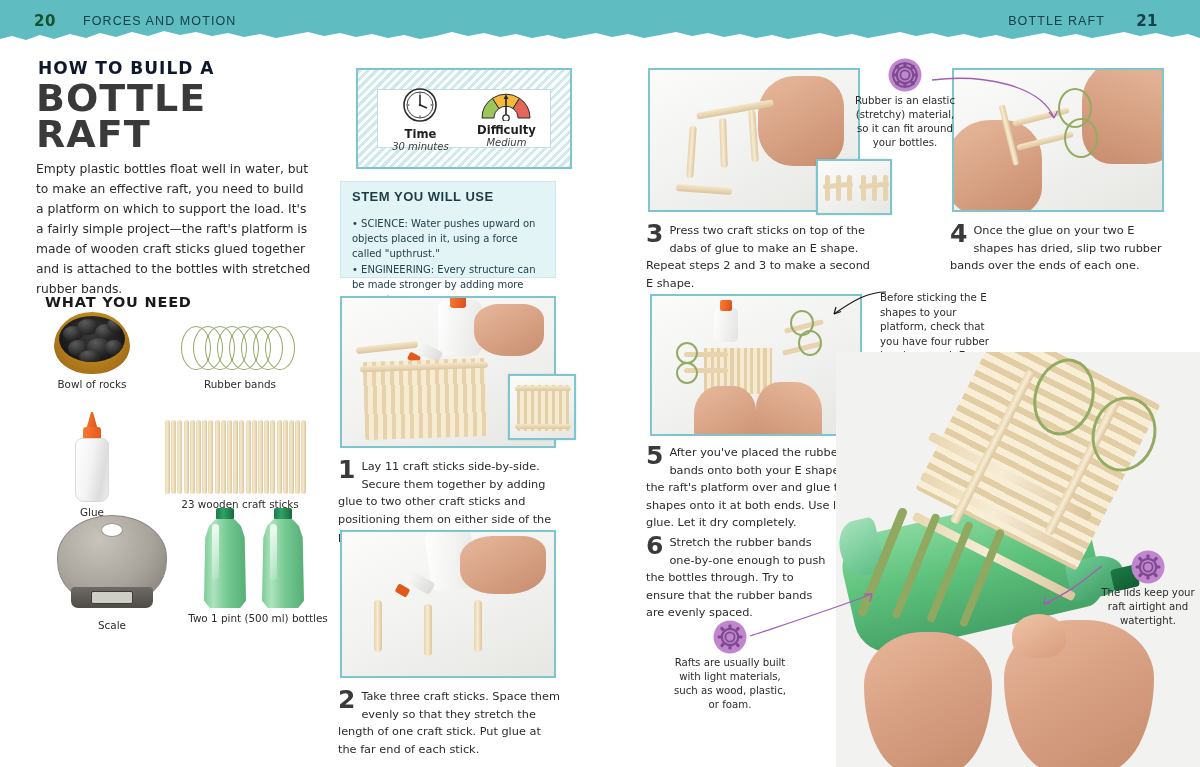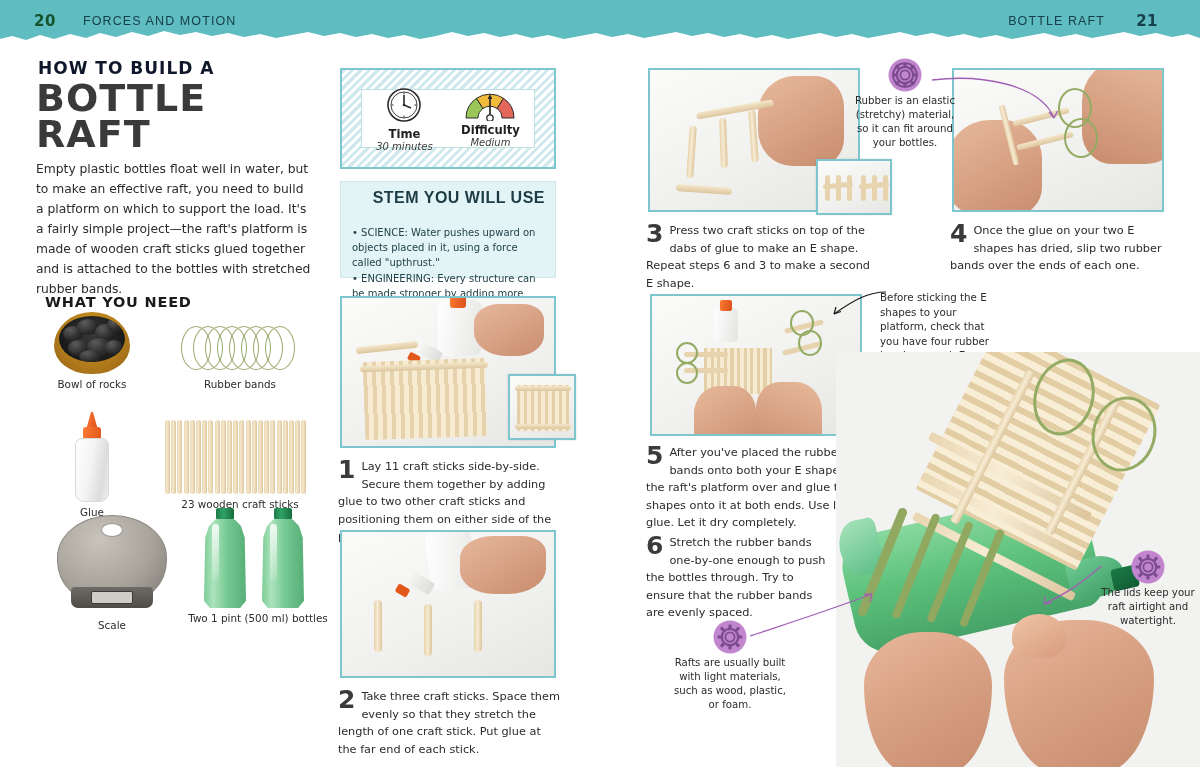--- a/index.html
+++ b/index.html
@@ -164,21 +164,21 @@
       rgba(78,170,112,0.95) 100%);
     border-radius:40% 40% 12% 12%/24% 24% 9% 9%;
     clip-path:polygon(30% 0,70% 0,88% 9%,97% 22%,100% 92%,86% 100%,14% 100%,0 92%,3% 22%,12% 9%);
   }
   .bottle-gloss {
     position:absolute; left:8px; top:16px; width:7px; height:56px;
     background:linear-gradient(180deg,rgba(255,255,255,.85),rgba(255,255,255,.15));
     border-radius:4px;
   }
   .infobox-outer {
-    position:absolute; left:340px; top:68px; width:216px; height:101px;
+    position:absolute; left:356px; top:68px; width:216px; height:101px;
     border:2px solid #7ec6cd;
     background:
       repeating-linear-gradient(135deg,#cfe9ec 0 3px,#ffffff 3px 6px);
     padding:19px;
   }
   .infobox-inner {
     width:100%; height:100%; background:#fff; border:1px solid #bfe0e3;
     display:flex; align-items:center; justify-content:space-around;
   }
   .info-cell { text-align:center; }
@@ -187,24 +187,23 @@
 
   .clock { width:38px; height:38px; margin:0 auto; position:relative; }
   .gauge { width:56px; height:30px; margin:0 auto 1px; position:relative; }
 
   .stembox {
     position:absolute; left:340px; top:181px; width:216px; height:97px;
     background:#e3f4f6; border:1px solid #cbe8ea;
     padding:7px 10px 6px 11px;
   }
   .stem-title {
-    font-size:16px; font-weight:bold; letter-spacing:0.5px;
-    color:#1d3b44; margin-bottom:18px;
+    font-size:13px; font-weight:bold; letter-spacing:0.5px;
+    color:#1d3b44; margin-bottom:12px;
     font-family:"Liberation Sans", sans-serif;
-    text-align:right;
   }
   .stem-item {
     font-size:10px; line-height:1.52; color:#23424a; margin:0;
   }
 
   
   .photo {
     position:absolute; border:2.5px solid #7ec6cd; overflow:hidden;
     background:#f2f2f0;
   }
@@ -505,21 +504,21 @@
   <div style="position:absolute;left:18px;top:14px;width:5px;height:26px;background:#e7d3ad;border-radius:3px;"></div>
   <div style="position:absolute;left:29px;top:14px;width:5px;height:26px;background:#e7d3ad;border-radius:3px;"></div>
   <div style="position:absolute;left:41px;top:22px;width:30px;height:5px;background:#e7d3ad;border-radius:3px;transform:rotate(-6deg);"></div>
   <div style="position:absolute;left:43px;top:14px;width:5px;height:26px;background:#e7d3ad;border-radius:3px;"></div>
   <div style="position:absolute;left:54px;top:14px;width:5px;height:26px;background:#e7d3ad;border-radius:3px;"></div>
   <div style="position:absolute;left:65px;top:14px;width:5px;height:26px;background:#e7d3ad;border-radius:3px;"></div>
 </div>
 
 <div class="step" style="left:646px; top:222px; width:226px;">
   <div class="step-num">3</div>
-  <div class="step-text">Press two craft sticks on top of the dabs of glue to make an E shape. Repeat steps 6 and 3 to make a second E shape.</div>
+  <div class="step-text">Press two craft sticks on top of the dabs of glue to make an E shape. Repeat steps 2 and 3 to make a second E shape.</div>
 </div>
 
 <div class="photo" style="left:952px; top:68px; width:212px; height:144px;">
   <div class="ph-bg"></div>
 
   <div style="position:absolute;left:-8px;top:50px;width:96px;height:96px;background:linear-gradient(150deg,#e8b99c,#c88c6e);border-radius:46% 40% 30% 36%;"></div>
   <div style="position:absolute;left:128px;top:-10px;width:100px;height:104px;background:linear-gradient(200deg,#e8b99c,#c88c6e);border-radius:40% 44% 36% 30%;"></div>
 
   <div style="position:absolute;left:52px;top:34px;width:6px;height:62px;background:linear-gradient(90deg,#e6d2ac,#f7ebd2 45%,#dcc59d);border-radius:3px;transform:rotate(-14deg);"></div>
   <div style="position:absolute;left:58px;top:44px;width:58px;height:6px;background:linear-gradient(180deg,#f4e7ca,#dcc59e);border-radius:3px;transform:rotate(-14deg);"></div>

